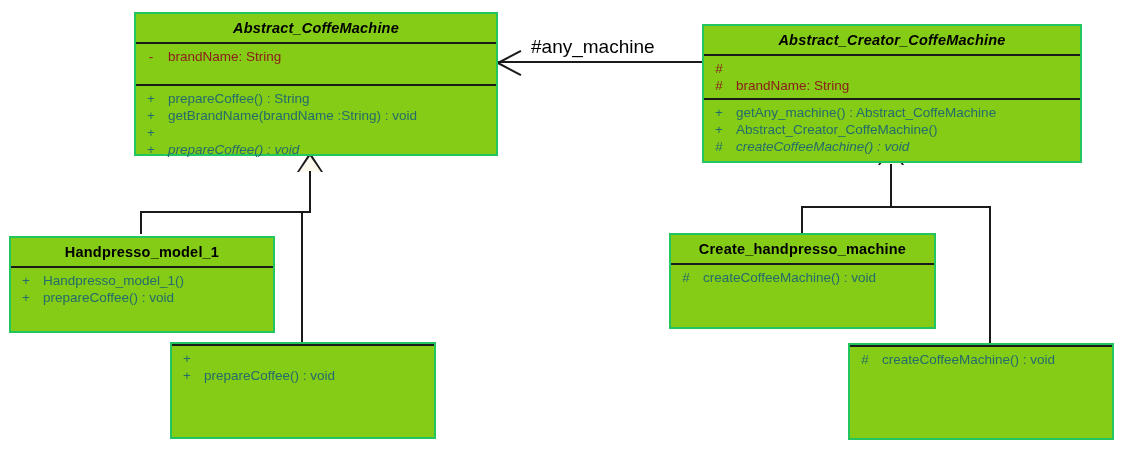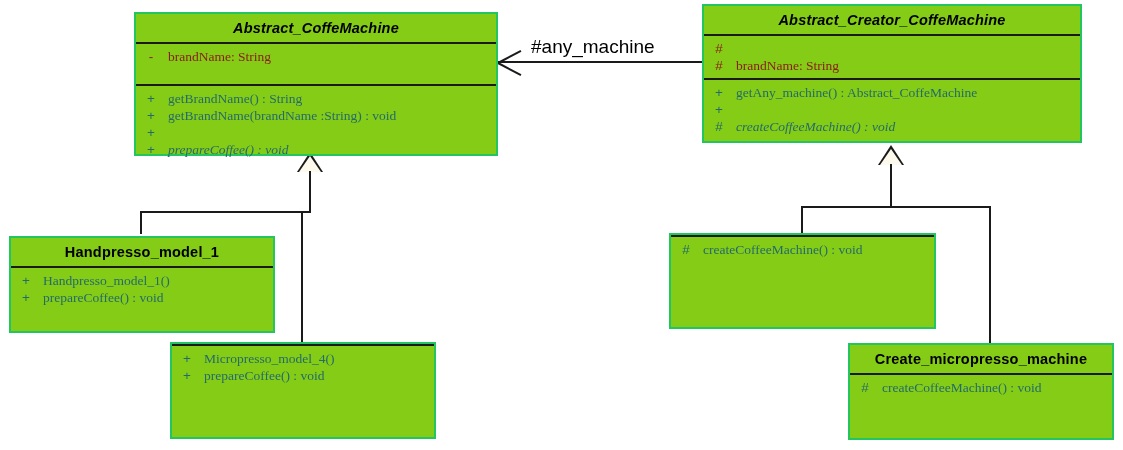--- a/index.html
+++ b/index.html
@@ -50,21 +50,20 @@
     white-space: nowrap;
   }
   .uml-vis {
     width: 30px;
     min-width: 30px;
     text-align: center;
     font-size: 13.5px;
   }
   .uml-text {
     padding-left: 2px;
-    font-family: Liberation Serif, serif;
   }
   
   .attr .uml-vis,
   .attr .uml-text {
     color: #8c1b1b;
   }
   
   .op .uml-vis,
   .op .uml-text {
     color: #246b6b;
@@ -153,56 +152,57 @@
     <div class="uml-compartment" style="height:32px;">
       <div class="uml-row attr">
         <span class="uml-vis">-</span>
         <span class="uml-text">brandName:  String</span>
       </div>
     </div>
     <div class="uml-sep"></div>
     <div class="uml-compartment">
       <div class="uml-row op">
         <span class="uml-vis">+</span>
-        <span class="uml-text">getBrandName() : String</span>
+        <span class="uml-text">prepareCoffee() : String</span>
       </div>
       <div class="uml-row op">
         <span class="uml-vis">+</span>
         <span class="uml-text">getBrandName(brandName :String) : void</span>
       </div>
       <div class="uml-row op">
         <span class="uml-vis">+</span>
       </div>
       <div class="uml-row op">
         <span class="uml-vis">+</span>
         <span class="uml-text italic">prepareCoffee() : void</span>
       </div>
     </div>
   </div>
 
-  <div class="uml-class" style="left:702px; top:4px; width:380px; height:139px;">
+  <div class="uml-class" style="left:702px; top:24px; width:380px; height:139px;">
     <div class="uml-name abstract">Abstract_Creator_CoffeMachine</div>
     <div class="uml-sep"></div>
     <div class="uml-compartment">
       <div class="uml-row attr">
         <span class="uml-vis">#</span>
       </div>
       <div class="uml-row attr">
         <span class="uml-vis">#</span>
         <span class="uml-text">brandName:  String</span>
       </div>
     </div>
     <div class="uml-sep"></div>
     <div class="uml-compartment">
       <div class="uml-row op">
         <span class="uml-vis">+</span>
         <span class="uml-text">getAny_machine() : Abstract_CoffeMachine</span>
       </div>
       <div class="uml-row op">
         <span class="uml-vis">+</span>
+        <span class="uml-text">Abstract_Creator_CoffeMachine()</span>
       </div>
       <div class="uml-row op">
         <span class="uml-vis">#</span>
         <span class="uml-text italic">createCoffeeMachine() : void</span>
       </div>
     </div>
   </div>
 
   <div class="uml-class" style="left:9px; top:236px; width:266px; height:97px;">
     <div class="uml-name">Handpresso_model_1</div>
@@ -217,41 +217,40 @@
         <span class="uml-text">prepareCoffee() : void</span>
       </div>
     </div>
   </div>
 
   <div class="uml-class" style="left:170px; top:342px; width:266px; height:97px;">
     <div class="uml-sep"></div>
     <div class="uml-compartment">
       <div class="uml-row op">
         <span class="uml-vis">+</span>
-        <span class="uml-text">Micropresso_model_4()</span>
       </div>
       <div class="uml-row op">
         <span class="uml-vis">+</span>
         <span class="uml-text">prepareCoffee() : void</span>
       </div>
     </div>
   </div>
 
   <div class="uml-class" style="left:669px; top:233px; width:267px; height:96px;">
+    <div class="uml-name">Create_handpresso_machine</div>
     <div class="uml-sep"></div>
     <div class="uml-compartment">
       <div class="uml-row op">
         <span class="uml-vis">#</span>
         <span class="uml-text">createCoffeeMachine() : void</span>
       </div>
     </div>
   </div>
 
   <div class="uml-class" style="left:848px; top:343px; width:266px; height:97px;">
-    <div class="uml-name">Create_micropresso_machine</div>
     <div class="uml-sep"></div>
     <div class="uml-compartment">
       <div class="uml-row op">
         <span class="uml-vis">#</span>
         <span class="uml-text">createCoffeeMachine() : void</span>
       </div>
     </div>
   </div>
 
 </div>

